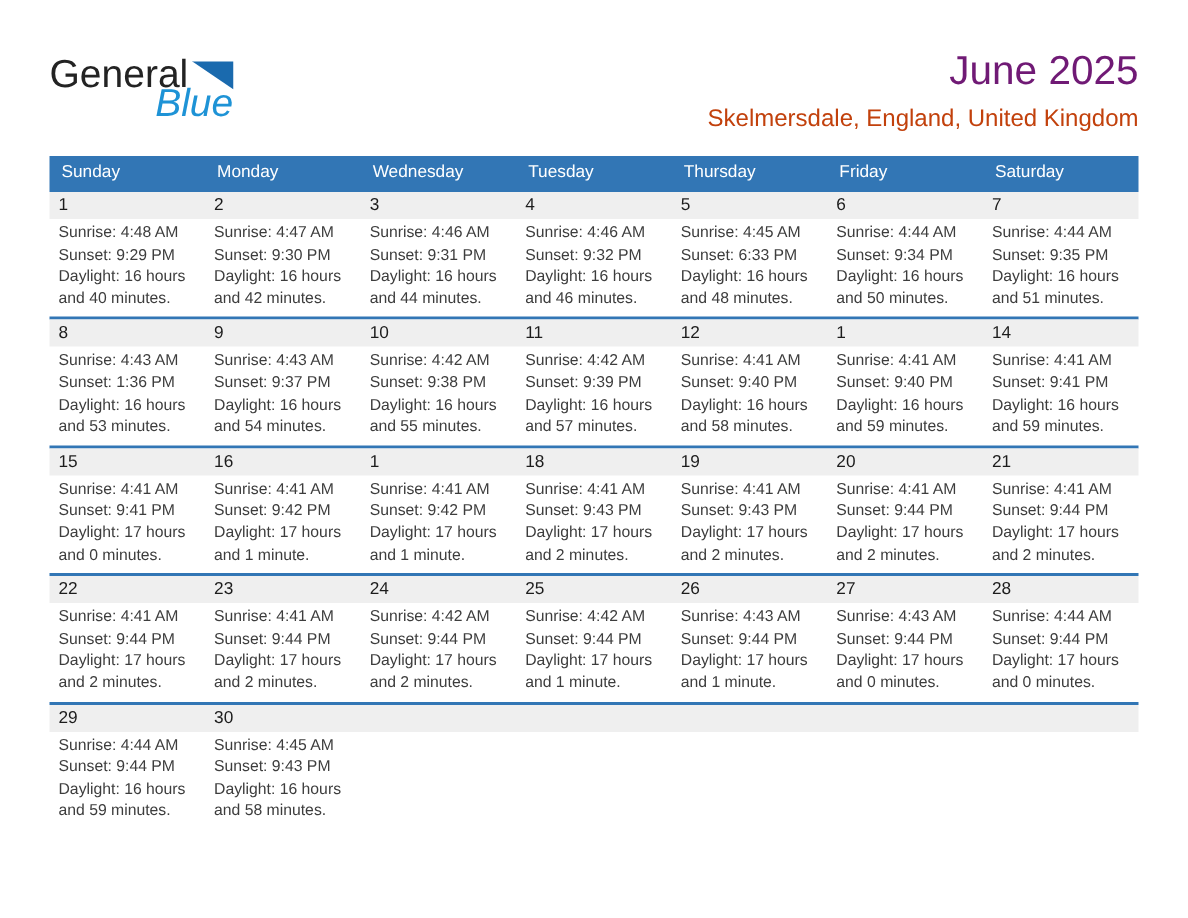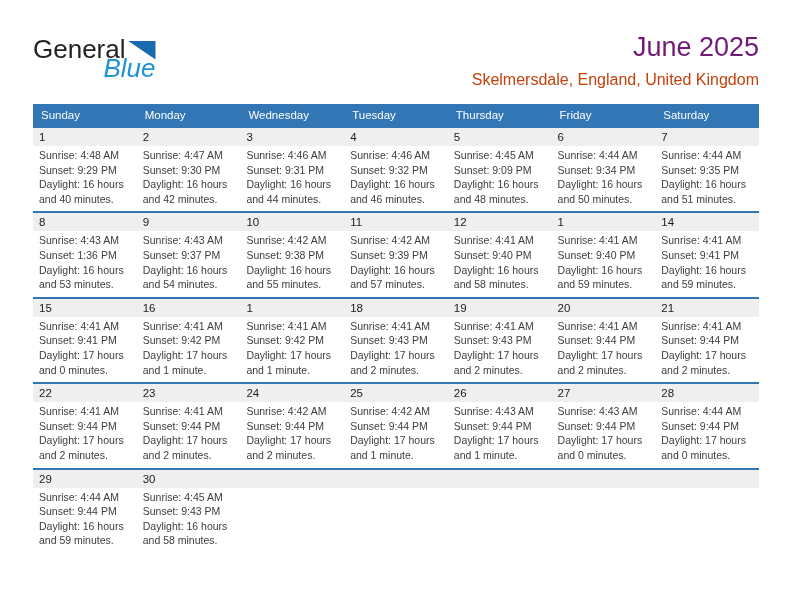--- a/index.html
+++ b/index.html
@@ -89,21 +89,21 @@
               <div class="">Sunset: 9:31 PM</div>
               <div class="">Daylight: 16 hours and 44 minutes.</div>
             </div>
             <div class="cell-info">
               <div class="">Sunrise: 4:46 AM</div>
               <div class="">Sunset: 9:32 PM</div>
               <div class="">Daylight: 16 hours and 46 minutes.</div>
             </div>
             <div class="cell-info">
               <div class="">Sunrise: 4:45 AM</div>
-              <div class="">Sunset: 9:09 PM</div>
+              <div class="">Sunset: 6:33 PM</div>
               <div class="">Daylight: 16 hours and 48 minutes.</div>
             </div>
             <div class="cell-info">
               <div class="">Sunrise: 4:44 AM</div>
               <div class="">Sunset: 9:34 PM</div>
               <div class="">Daylight: 16 hours and 50 minutes.</div>
             </div>
             <div class="cell-info">
               <div class="">Sunrise: 4:44 AM</div>
               <div class="">Sunset: 9:35 PM</div>

